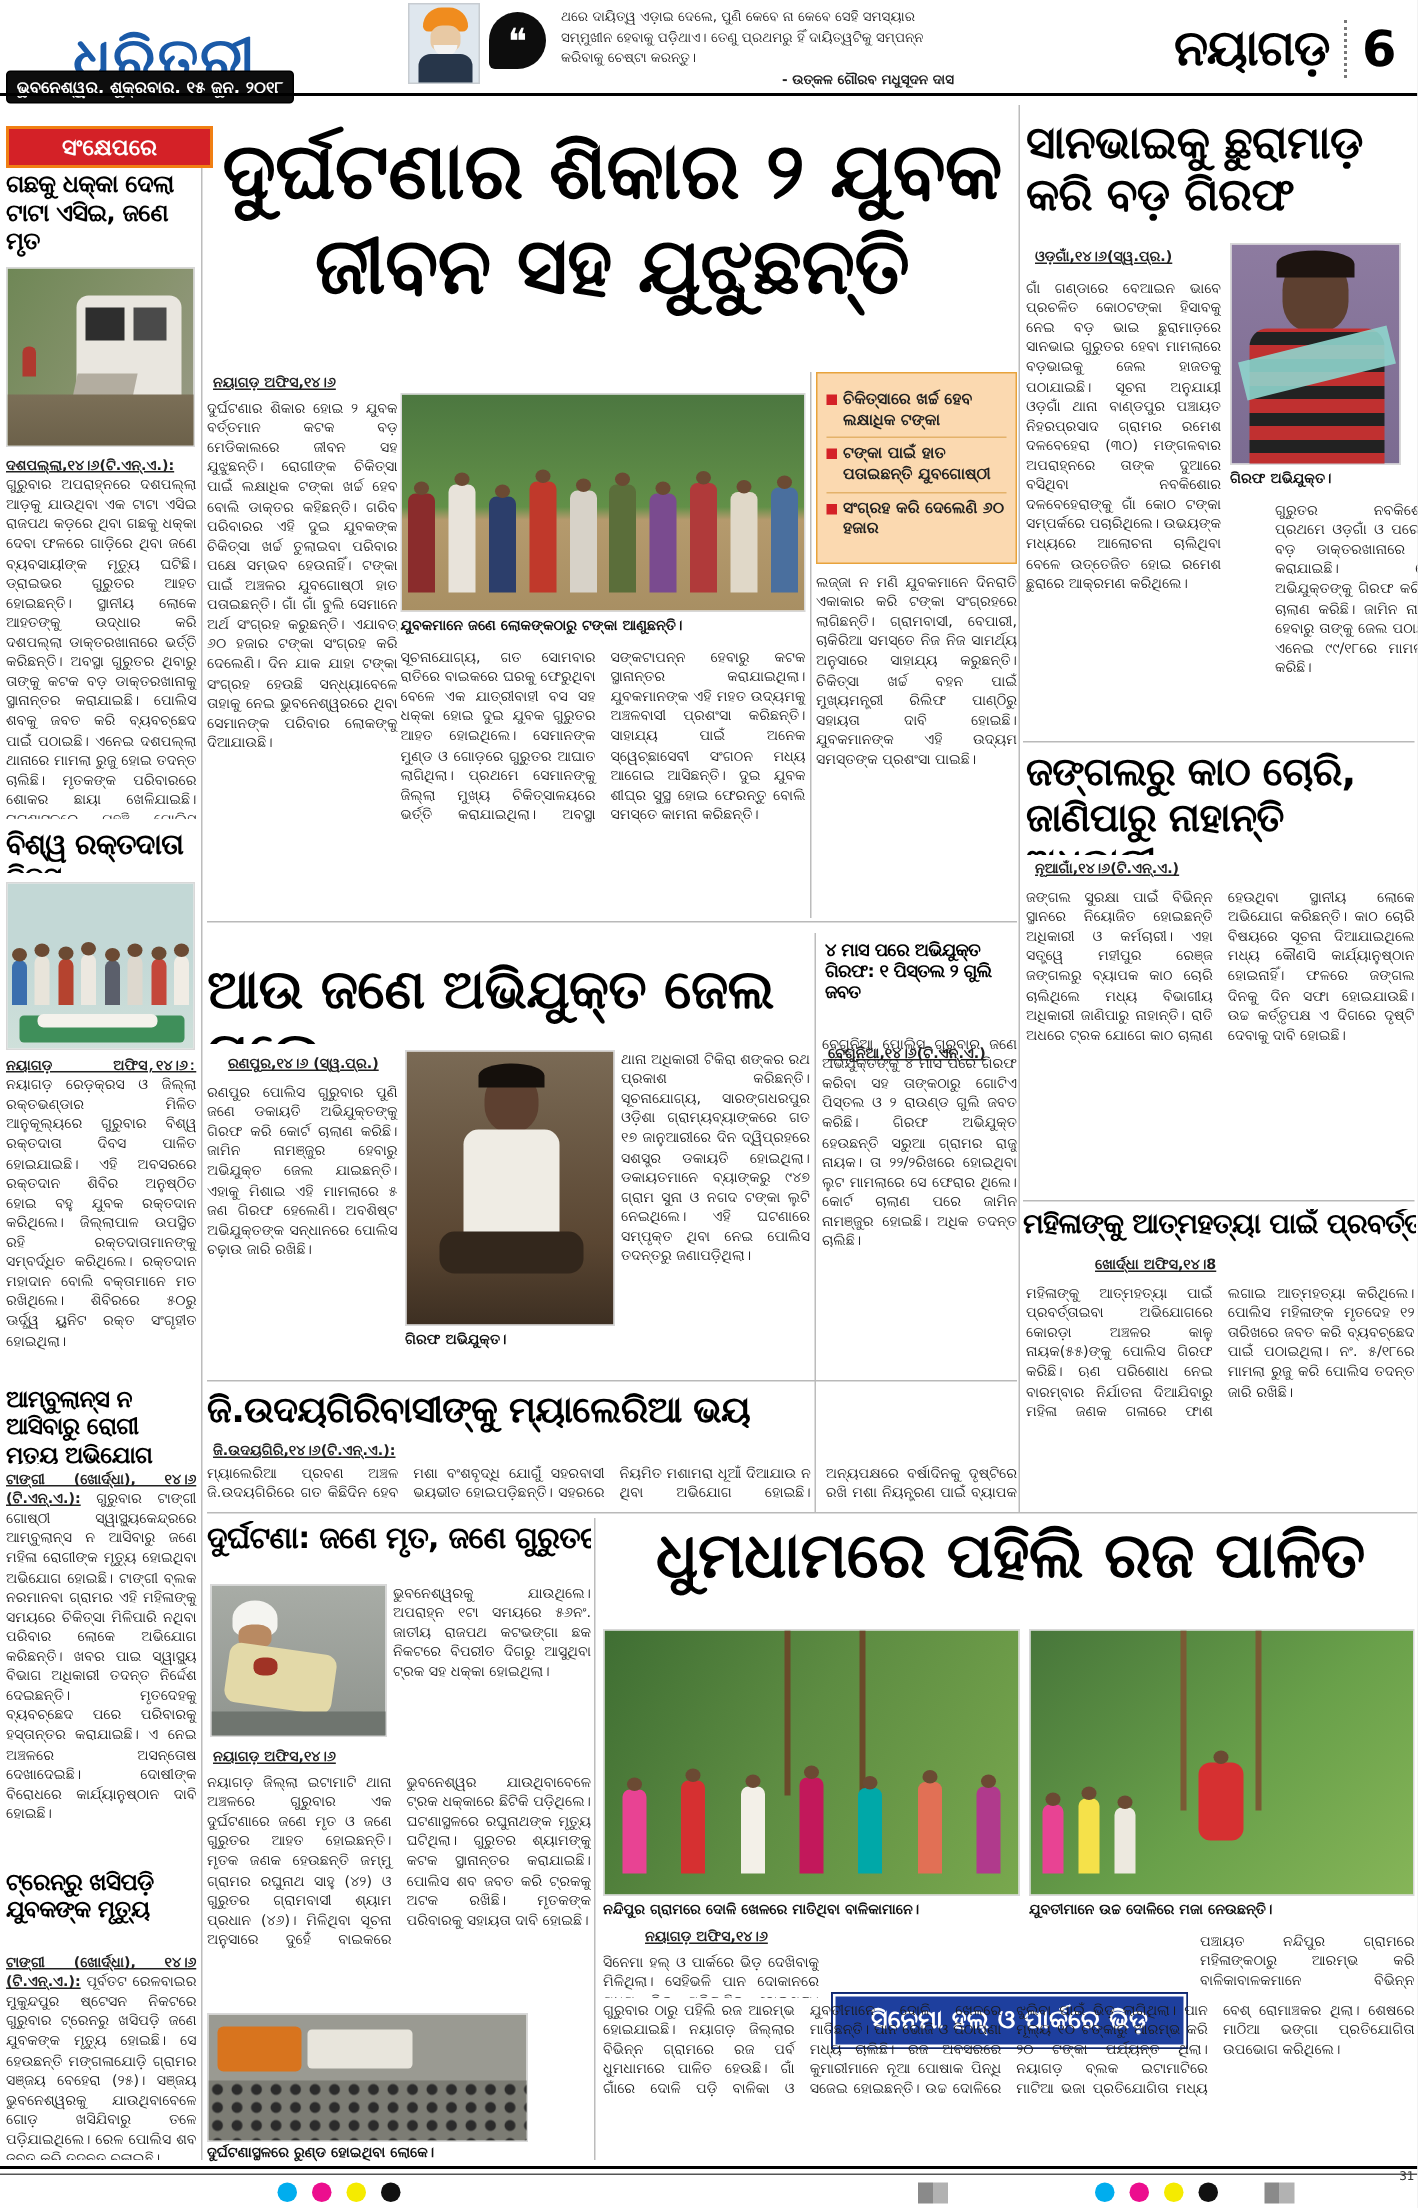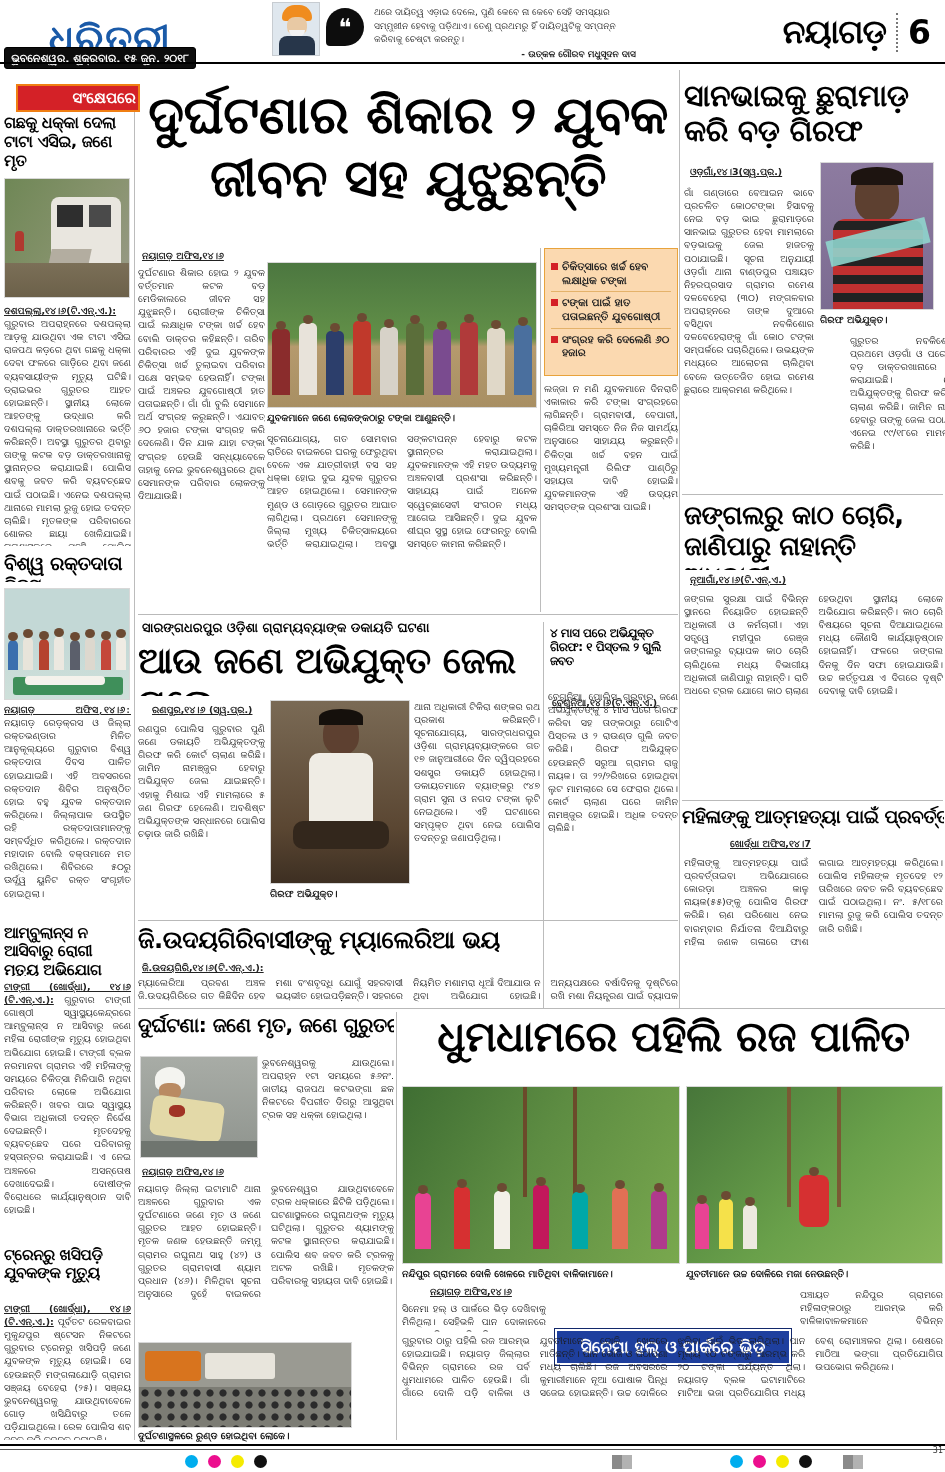--- a/index.html
+++ b/index.html
@@ -89,21 +89,21 @@
   <div class="vline" style="left:679px; top:70px; height:938px;"></div>
   <div class="vline" style="left:540px; top:248px; height:364px;"></div>
   <div class="vline" style="left:543px; top:622px; height:386px;"></div>
   <div class="vline" style="left:396px; top:1012px; height:428px;"></div>
   <div class="hline" style="left:138px; top:614px; width:540px;"></div>
   <div class="hline" style="left:138px; top:920px; width:540px;"></div>
   <div class="hline" style="left:138px; top:1008px; width:807px;"></div>
   <div class="hline" style="left:682px; top:494px; width:261px;"></div>
   <div class="hline" style="left:682px; top:800px; width:261px;"></div>
 
-  <div class="abs brief-banner" style="left:16px; top:84px; width:124px;text-align:right;">ସଂକ୍ଷେପରେ</div>
+  <div class="abs brief-banner" style="left:4px; top:84px; width:138px;">ସଂକ୍ଷେପରେ</div>
 
   <div class="abs headline" style="left:4px; top:114px; width:127px; font-size:16px; height:60px;">ଗଛକୁ ଧକ୍କା ଦେଲା ଟାଟା ଏସିଇ, ଜଣେ ମୃତ</div>
   <div class="photo" style="left:4px; top:178px; width:126px; height:120px; background:linear-gradient(120deg,#6f8756 0%,#87936d 55%,#9a9a88 100%);">
     <div class="abs" style="left:46px; top:18px; width:70px; height:78px; background:#e9e6df; border-radius:8px 8px 3px 3px;"></div>
     <div class="abs" style="left:52px; top:26px; width:26px; height:22px; background:#2e2e2e;"></div>
     <div class="abs" style="left:84px; top:26px; width:22px; height:22px; background:#4a4a4a;"></div>
     <div class="abs" style="left:44px; top:70px; width:40px; height:26px; background:#b3ada0; transform:skewX(-12deg);"></div>
     <div class="abs" style="left:0; top:84px; width:126px; height:36px; background:linear-gradient(#7b6f57,#6b6049);"></div>
     <div class="abs" style="left:10px; top:52px; width:9px; height:20px; background:#b0392f; border-radius:4px 4px 0 0;"></div>
   </div>
@@ -175,40 +175,39 @@
     </div>
     <div class="hl-item">
       <span class="hl-bullet"></span>
       <span>ସଂଗ୍ରହ କରି ଦେଲେଣି ୬୦ ହଜାର</span>
     </div>
   </div>
   <div class="abs body-text" style="left:544px; top:382px; width:134px; height:230px;">ଲଜ୍ଜା ନ ମଣି ଯୁବକମାନେ ଦିନରାତି ଏକାକାର କରି ଟଙ୍କା ସଂଗ୍ରହରେ ଲାଗିଛନ୍ତି। ଗ୍ରାମବାସୀ, ବେପାରୀ, ଚାକିରିଆ ସମସ୍ତେ ନିଜ ନିଜ ସାମର୍ଥ୍ୟ ଅନୁସାରେ ସାହାଯ୍ୟ କରୁଛନ୍ତି। ଚିକିତ୍ସା ଖର୍ଚ୍ଚ ବହନ ପାଇଁ ମୁଖ୍ୟମନ୍ତ୍ରୀ ରିଲିଫ ପାଣ୍ଠିରୁ ସହାୟତା ଦାବି ହୋଇଛି। ଯୁବକମାନଙ୍କ ଏହି ଉଦ୍ୟମ ସମସ୍ତଙ୍କ ପ୍ରଶଂସା ପାଇଛି।</div>
   <div class="abs body-text" style="left:267px; top:432px; width:270px; height:180px; column-count:2; column-gap:10px;">ସୂଚନାଯୋଗ୍ୟ, ଗତ ସୋମବାର ରାତିରେ ବାଇକରେ ଘରକୁ ଫେରୁଥିବା ବେଳେ ଏକ ଯାତ୍ରୀବାହୀ ବସ ସହ ଧକ୍କା ହୋଇ ଦୁଇ ଯୁବକ ଗୁରୁତର ଆହତ ହୋଇଥିଲେ। ସେମାନଙ୍କ ମୁଣ୍ଡ ଓ ଗୋଡ଼ରେ ଗୁରୁତର ଆଘାତ ଲାଗିଥିଲା। ପ୍ରଥମେ ସେମାନଙ୍କୁ ଜିଲ୍ଲା ମୁଖ୍ୟ ଚିକିତ୍ସାଳୟରେ ଭର୍ତ୍ତି କରାଯାଇଥିଲା। ଅବସ୍ଥା ସଙ୍କଟାପନ୍ନ ହେବାରୁ କଟକ ସ୍ଥାନାନ୍ତର କରାଯାଇଥିଲା। ଯୁବକମାନଙ୍କ ଏହି ମହତ ଉଦ୍ୟମକୁ ଅଞ୍ଚଳବାସୀ ପ୍ରଶଂସା କରିଛନ୍ତି। ସାହାଯ୍ୟ ପାଇଁ ଅନେକ ସ୍ୱେଚ୍ଛାସେବୀ ସଂଗଠନ ମଧ୍ୟ ଆଗେଇ ଆସିଛନ୍ତି। ଦୁଇ ଯୁବକ ଶୀଘ୍ର ସୁସ୍ଥ ହୋଇ ଫେରନ୍ତୁ ବୋଲି ସମସ୍ତେ କାମନା କରିଛନ୍ତି।</div>
 
   <div class="abs headline" style="left:684px; top:78px; width:259px; font-size:30px; height:84px;">ସାନଭାଇକୁ ଛୁରାମାଡ଼ କରି ବଡ଼ ଗିରଫ</div>
-  <div class="abs dateline" style="left:690px; top:166px;">ଓଡ଼ଗାଁ,୧୪।3(ସ୍ୱ.ପ୍ର.)</div>
+  <div class="abs dateline" style="left:690px; top:166px;">ଓଡ଼ଗାଁ,୧୪।୬(ସ୍ୱ.ପ୍ର.)</div>
   <div class="photo" style="left:820px; top:162px; width:114px; height:148px; background:linear-gradient(#8d7ba0,#7b6b91);">
     <div class="abs" style="left:34px; top:8px; width:44px; height:50px; background:#5d4030; border-radius:45% 45% 40% 40%;"></div>
     <div class="abs" style="left:30px; top:4px; width:52px; height:18px; background:#1d1410; border-radius:50% 50% 0 0;"></div>
     <div class="abs" style="left:12px; top:56px; width:90px; height:92px; background:repeating-linear-gradient(0deg,#c03030 0 9px,#222222 9px 18px); border-radius:12px 12px 0 0;"></div>
     <div class="abs" style="left:6px; top:66px; width:102px; height:26px; background:#8fd5cd; transform:rotate(-14deg); opacity:.9;"></div>
   </div>
   <div class="abs caption" style="left:820px; top:314px; width:118px;">ଗିରଫ ଅଭିଯୁକ୍ତ।</div>
   <div class="abs body-text" style="left:684px; top:186px; width:130px; height:306px;">ଗାଁ ଗଣ୍ଡାରେ ବେଆଇନ ଭାବେ ପ୍ରଚଳିତ କୋଠଟଙ୍କା ହିସାବକୁ ନେଇ ବଡ଼ ଭାଇ ଛୁରାମାଡ଼ରେ ସାନଭାଇ ଗୁରୁତର ହେବା ମାମଲାରେ ବଡ଼ଭାଇକୁ ଜେଲ ହାଜତକୁ ପଠାଯାଇଛି। ସୂଚନା ଅନୁଯାୟୀ ଓଡ଼ଗାଁ ଥାନା ବାଣ୍ଡପୁର ପଞ୍ଚାୟତ ନିହରପ୍ରସାଦ ଗ୍ରାମର ରମେଶ ଦଳବେହେରା (୩୦) ମଙ୍ଗଳବାର ଅପରାହ୍ନରେ ତାଙ୍କ ଦୁଆରେ ବସିଥିବା ନବକିଶୋର ଦଳବେହେରାଙ୍କୁ ଗାଁ କୋଠ ଟଙ୍କା ସମ୍ପର୍କରେ ପଚାରିଥିଲେ। ଉଭୟଙ୍କ ମଧ୍ୟରେ ଆଲୋଚନା ଚାଲିଥିବା ବେଳେ ଉତ୍ତେଜିତ ହୋଇ ରମେଶ ଛୁରାରେ ଆକ୍ରମଣ କରିଥିଲେ।</div>
   <div class="abs body-text" style="left:818px; top:334px; width:122px; height:158px;margin-left:32px;">ଗୁରୁତର ନବକିଶୋରଙ୍କୁ ପ୍ରଥମେ ଓଡ଼ଗାଁ ଓ ପରେ କଟକ ବଡ଼ ଡାକ୍ତରଖାନାରେ ଭର୍ତ୍ତି କରାଯାଇଛି। ପୋଲିସ ଅଭିଯୁକ୍ତଙ୍କୁ ଗିରଫ କରି କୋର୍ଟ ଚାଲାଣ କରିଛି। ଜାମିନ ନାମଞ୍ଜୁର ହେବାରୁ ତାଙ୍କୁ ଜେଲ ପଠାଯାଇଛି। ଏନେଇ ୯୯/୧୮ରେ ମାମଲା ରୁଜୁ କରିଛି।</div>
 
   <div class="abs headline" style="left:684px; top:500px; width:259px; font-size:26px; height:70px;">ଜଙ୍ଗଲରୁ କାଠ ଚୋରି, ଜାଣିପାରୁ ନାହାନ୍ତି ଅଧିକାରୀ</div>
   <div class="abs dateline" style="left:690px; top:574px;">ନୂଆଗାଁ,୧୪।୬(ଟି.ଏନ୍.ଏ.)</div>
   <div class="abs body-text" style="left:684px; top:592px; width:259px; height:204px; column-count:2; column-gap:10px;">ଜଙ୍ଗଲ ସୁରକ୍ଷା ପାଇଁ ବିଭିନ୍ନ ସ୍ଥାନରେ ନିୟୋଜିତ ହୋଇଛନ୍ତି ଅଧିକାରୀ ଓ କର୍ମଚାରୀ। ଏହା ସତ୍ତ୍ୱେ ମହୀପୁର ରେଞ୍ଜ ଜଙ୍ଗଲରୁ ବ୍ୟାପକ କାଠ ଚୋରି ଚାଲିଥିଲେ ମଧ୍ୟ ବିଭାଗୀୟ ଅଧିକାରୀ ଜାଣିପାରୁ ନାହାନ୍ତି। ରାତି ଅଧରେ ଟ୍ରକ ଯୋଗେ କାଠ ଚାଲାଣ ହେଉଥିବା ସ୍ଥାନୀୟ ଲୋକେ ଅଭିଯୋଗ କରିଛନ୍ତି। କାଠ ଚୋରି ବିଷୟରେ ସୂଚନା ଦିଆଯାଇଥିଲେ ମଧ୍ୟ କୌଣସି କାର୍ଯ୍ୟାନୁଷ୍ଠାନ ହୋଇନାହିଁ। ଫଳରେ ଜଙ୍ଗଲ ଦିନକୁ ଦିନ ସଫା ହୋଇଯାଉଛି। ଉଚ୍ଚ କର୍ତ୍ତୃପକ୍ଷ ଏ ଦିଗରେ ଦୃଷ୍ଟି ଦେବାକୁ ଦାବି ହୋଇଛି।</div>
 
   <div class="abs headline" style="left:682px; top:806px; width:262px; font-size:18.5px; height:26px; white-space:nowrap;">ମହିଳାଙ୍କୁ ଆତ୍ମହତ୍ୟା ପାଇଁ ପ୍ରବର୍ତ୍ତାଇ ଜଣେ ଗିରଫ</div>
-  <div class="abs dateline" style="left:730px; top:838px;">ଖୋର୍ଦ୍ଧା ଅଫିସ,୧୪।7</div>
+  <div class="abs dateline" style="left:730px; top:838px;">ଖୋର୍ଦ୍ଧା ଅଫିସ,୧୪।8</div>
   <div class="abs body-text" style="left:684px; top:856px; width:259px; height:148px; column-count:2; column-gap:10px;">ମହିଳାଙ୍କୁ ଆତ୍ମହତ୍ୟା ପାଇଁ ପ୍ରବର୍ତ୍ତାଇବା ଅଭିଯୋଗରେ କୋରଡ଼ା ଅଞ୍ଚଳର କାଳୁ ନାୟକ(୫୫)ଙ୍କୁ ପୋଲିସ ଗିରଫ କରିଛି। ଋଣ ପରିଶୋଧ ନେଇ ବାରମ୍ବାର ନିର୍ଯାତନା ଦିଆଯିବାରୁ ମହିଳା ଜଣକ ଗଳାରେ ଫାଶ ଲଗାଇ ଆତ୍ମହତ୍ୟା କରିଥିଲେ। ପୋଲିସ ମହିଳାଙ୍କ ମୃତଦେହ ୧୨ ତାରିଖରେ ଜବତ କରି ବ୍ୟବଚ୍ଛେଦ ପାଇଁ ପଠାଇଥିଲା। ନଂ. ୫/୧୮ରେ ମାମଲା ରୁଜୁ କରି ପୋଲିସ ତଦନ୍ତ ଜାରି ରଖିଛି।</div>
 
-  <div class="abs kicker" style="left:142px; top:620px; width:420px;">ସାରଙ୍ଗଧରପୁର ଓଡ଼ିଶା ଗ୍ରାମ୍ୟବ୍ୟାଙ୍କ ଡକାୟତି ଘଟଣା</div>
   <div class="abs headline" style="left:138px; top:640px; width:404px; font-size:36px; height:56px;">ଆଉ ଜଣେ ଅଭିଯୁକ୍ତ ଜେଲ ଗଲେ</div>
   <div class="abs dateline" style="left:152px; top:704px;">ରଣପୁର,୧୪।୬ (ସ୍ୱ.ପ୍ର.)</div>
   <div class="photo" style="left:270px; top:700px; width:140px; height:184px; background:linear-gradient(#7a6a55 0%,#5a4632 70%,#3d2f22 100%);">
     <div class="abs" style="left:52px; top:14px; width:36px; height:40px; background:#5d4030; border-radius:45%;"></div>
     <div class="abs" style="left:48px; top:8px; width:44px; height:16px; background:#15100c; border-radius:50% 50% 0 0;"></div>
     <div class="abs" style="left:38px; top:52px; width:64px; height:74px; background:#efece4; border-radius:10px 10px 0 0;"></div>
     <div class="abs" style="left:22px; top:120px; width:96px; height:28px; background:#33271c; border-radius:10px;"></div>
   </div>
   <div class="abs caption" style="left:270px; top:888px; width:140px;">ଗିରଫ ଅଭିଯୁକ୍ତ।</div>
   <div class="abs body-text" style="left:138px; top:722px; width:127px; height:192px;">ରଣପୁର ପୋଲିସ ଗୁରୁବାର ପୁଣି ଜଣେ ଡକାୟତି ଅଭିଯୁକ୍ତଙ୍କୁ ଗିରଫ କରି କୋର୍ଟ ଚାଲାଣ କରିଛି। ଜାମିନ ନାମଞ୍ଜୁର ହେବାରୁ ଅଭିଯୁକ୍ତ ଜେଲ ଯାଇଛନ୍ତି। ଏହାକୁ ମିଶାଇ ଏହି ମାମଲାରେ ୫ ଜଣ ଗିରଫ ହେଲେଣି। ଅବଶିଷ୍ଟ ଅଭିଯୁକ୍ତଙ୍କ ସନ୍ଧାନରେ ପୋଲିସ ଚଢ଼ାଉ ଜାରି ରଖିଛି।</div>

